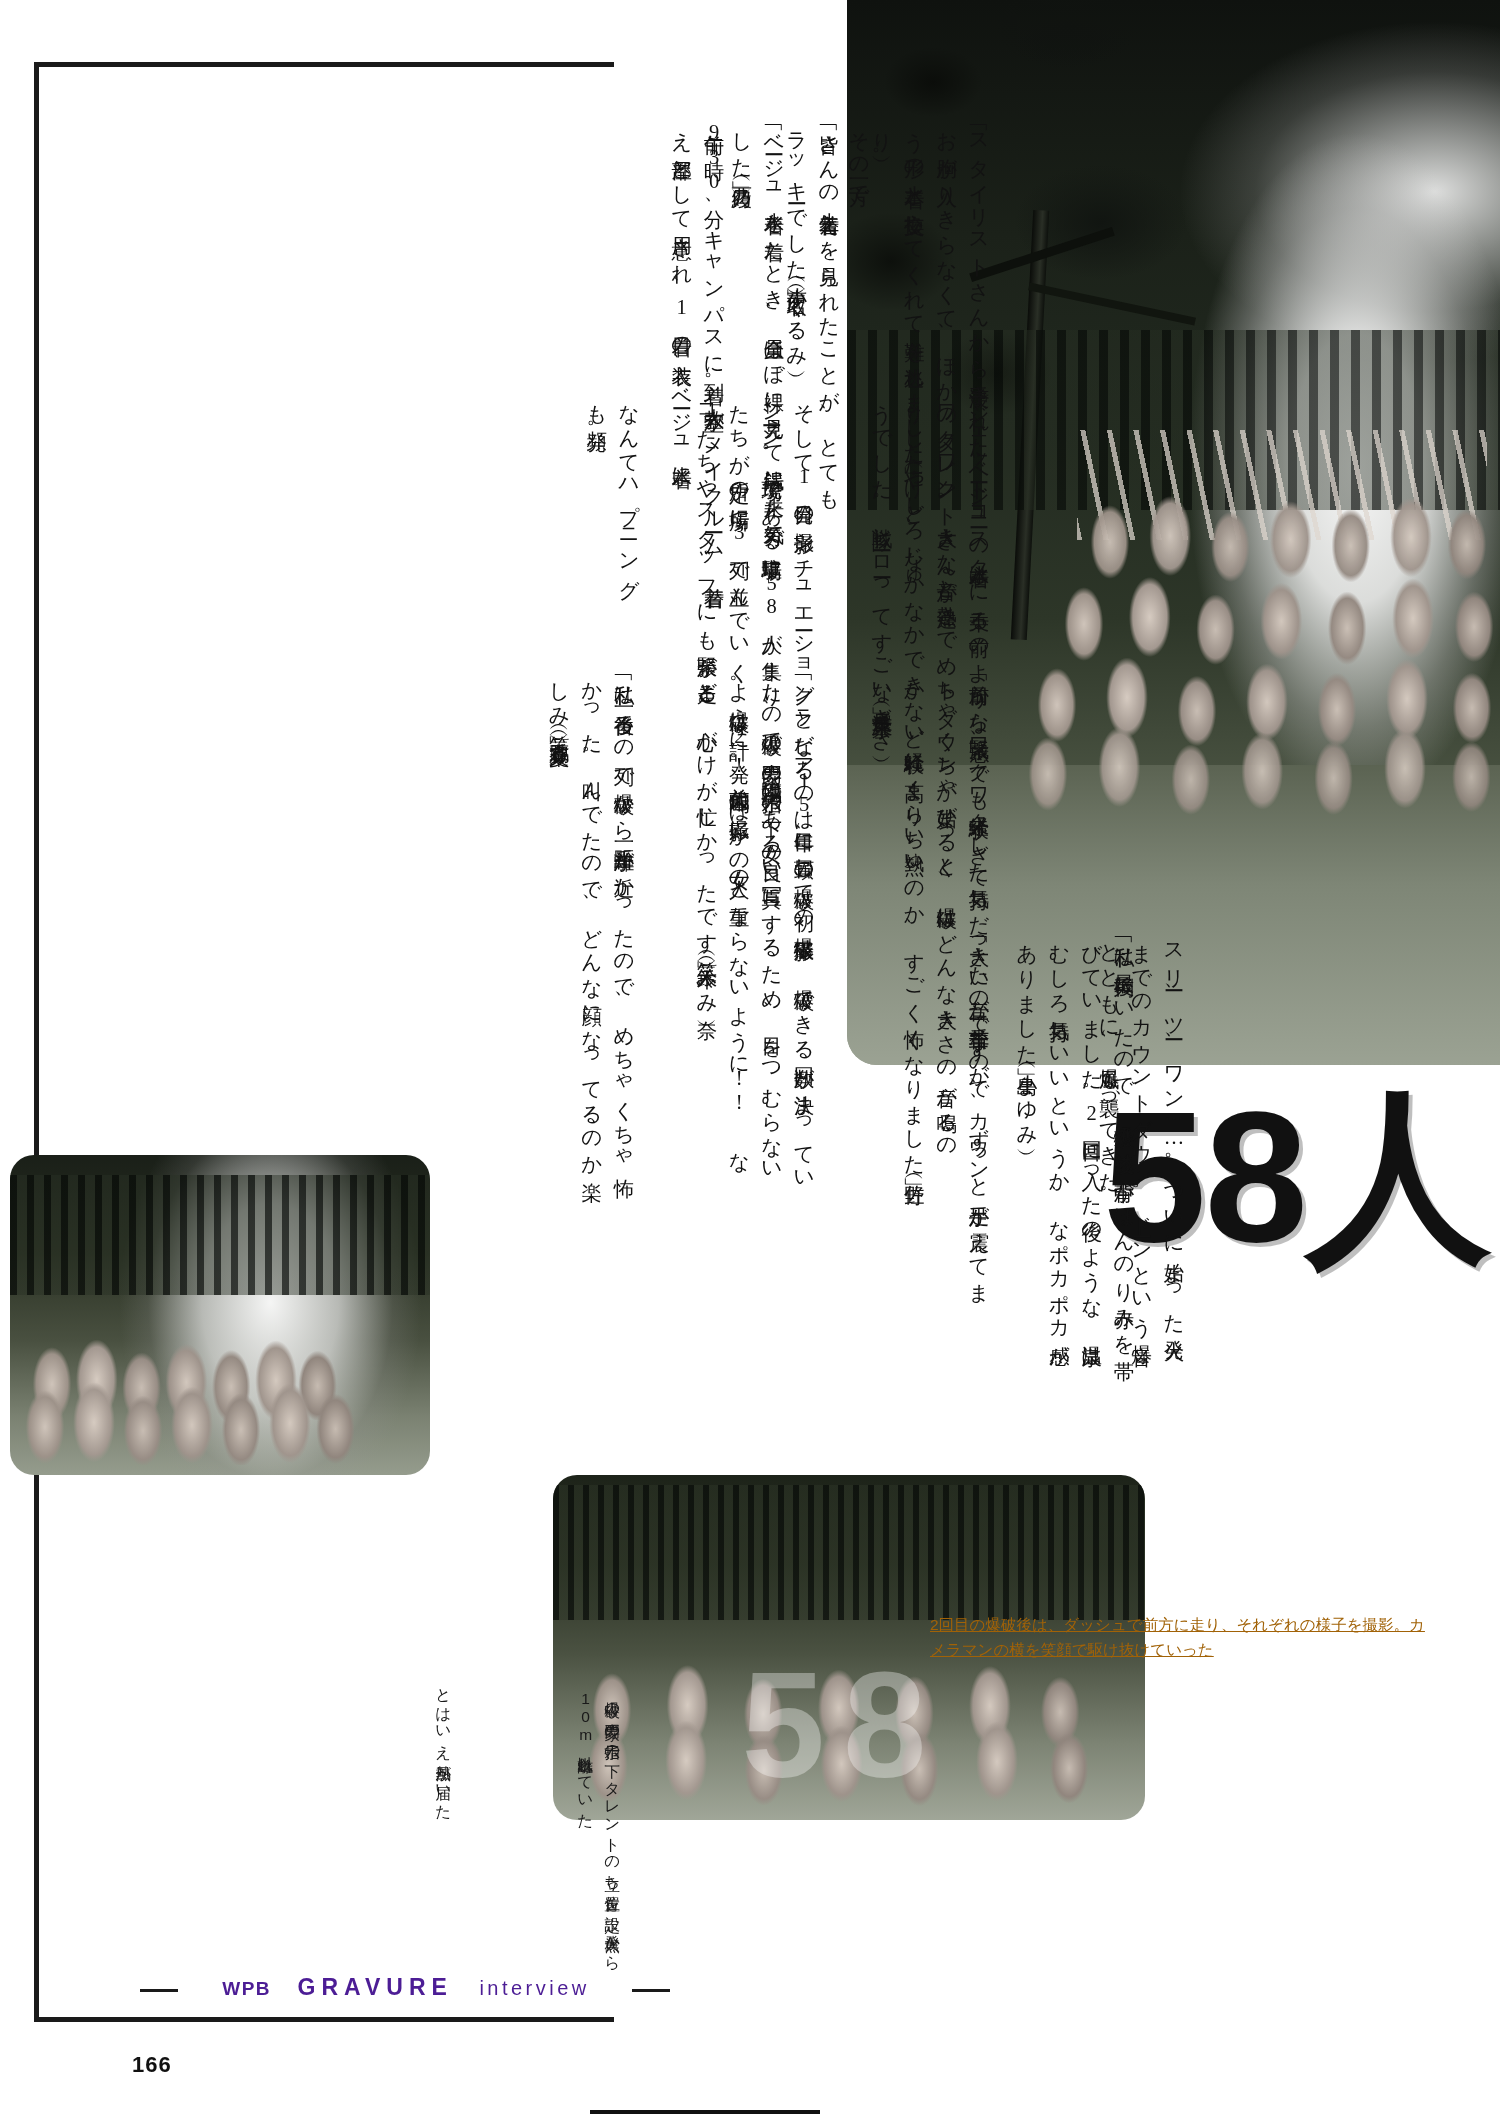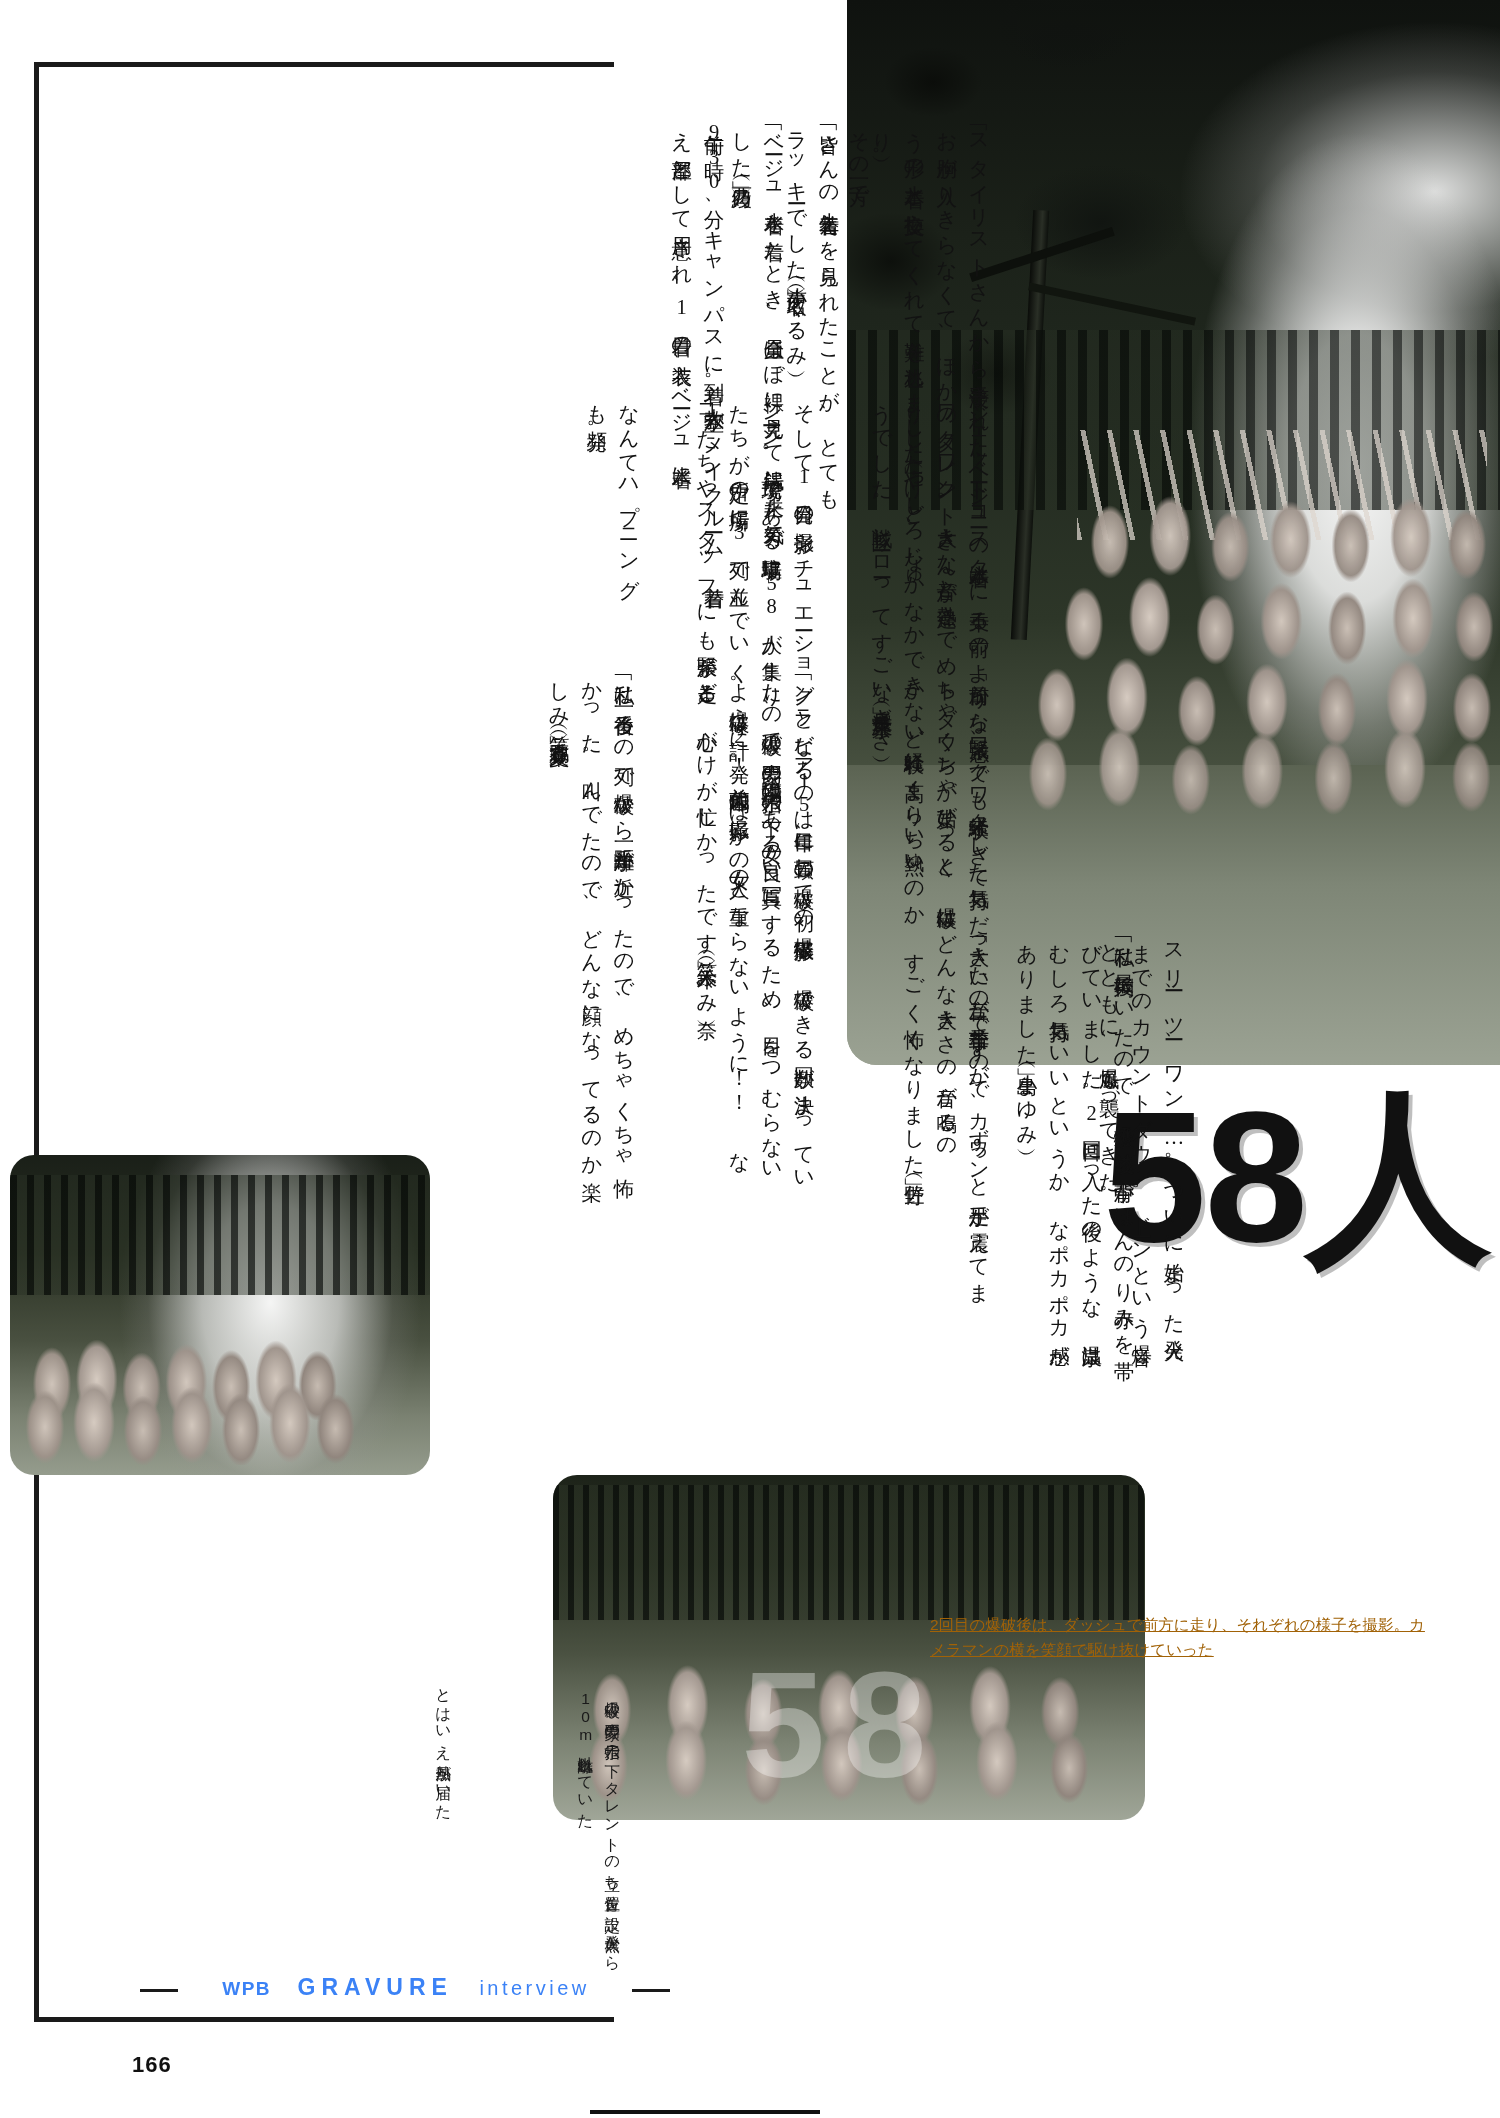--- a/index.html
+++ b/index.html
@@ -199,21 +199,21 @@
   
   .footer-rule-left {
     position:absolute; left:140px; top:1989px; width:38px; height:3px; background:#1a1a1a;
   }
   .footer-rule-right {
     position:absolute; left:632px; top:1989px; width:38px; height:3px; background:#1a1a1a;
   }
   .footer-label {
     position:absolute; left:186px; top:1974px; width:440px;
     text-align:center;
-    font-size:21px; color:#3b82f6; font-weight:bold;
+    font-size:21px; color:#4c1d95; font-weight:bold;
     letter-spacing:3px;
   }
   .footer-label .wpb { font-size:19px; letter-spacing:1.5px; }
   .footer-label .grav { font-size:23px; letter-spacing:6px; }
   .footer-label .intv { font-size:20px; letter-spacing:3.5px; font-weight:normal; }
   .page-number {
     position:absolute; left:132px; top:2052px;
     font-size:22px; font-weight:bold; color:#111111; letter-spacing:1px;
   }
   .bottom-edge-tick {

